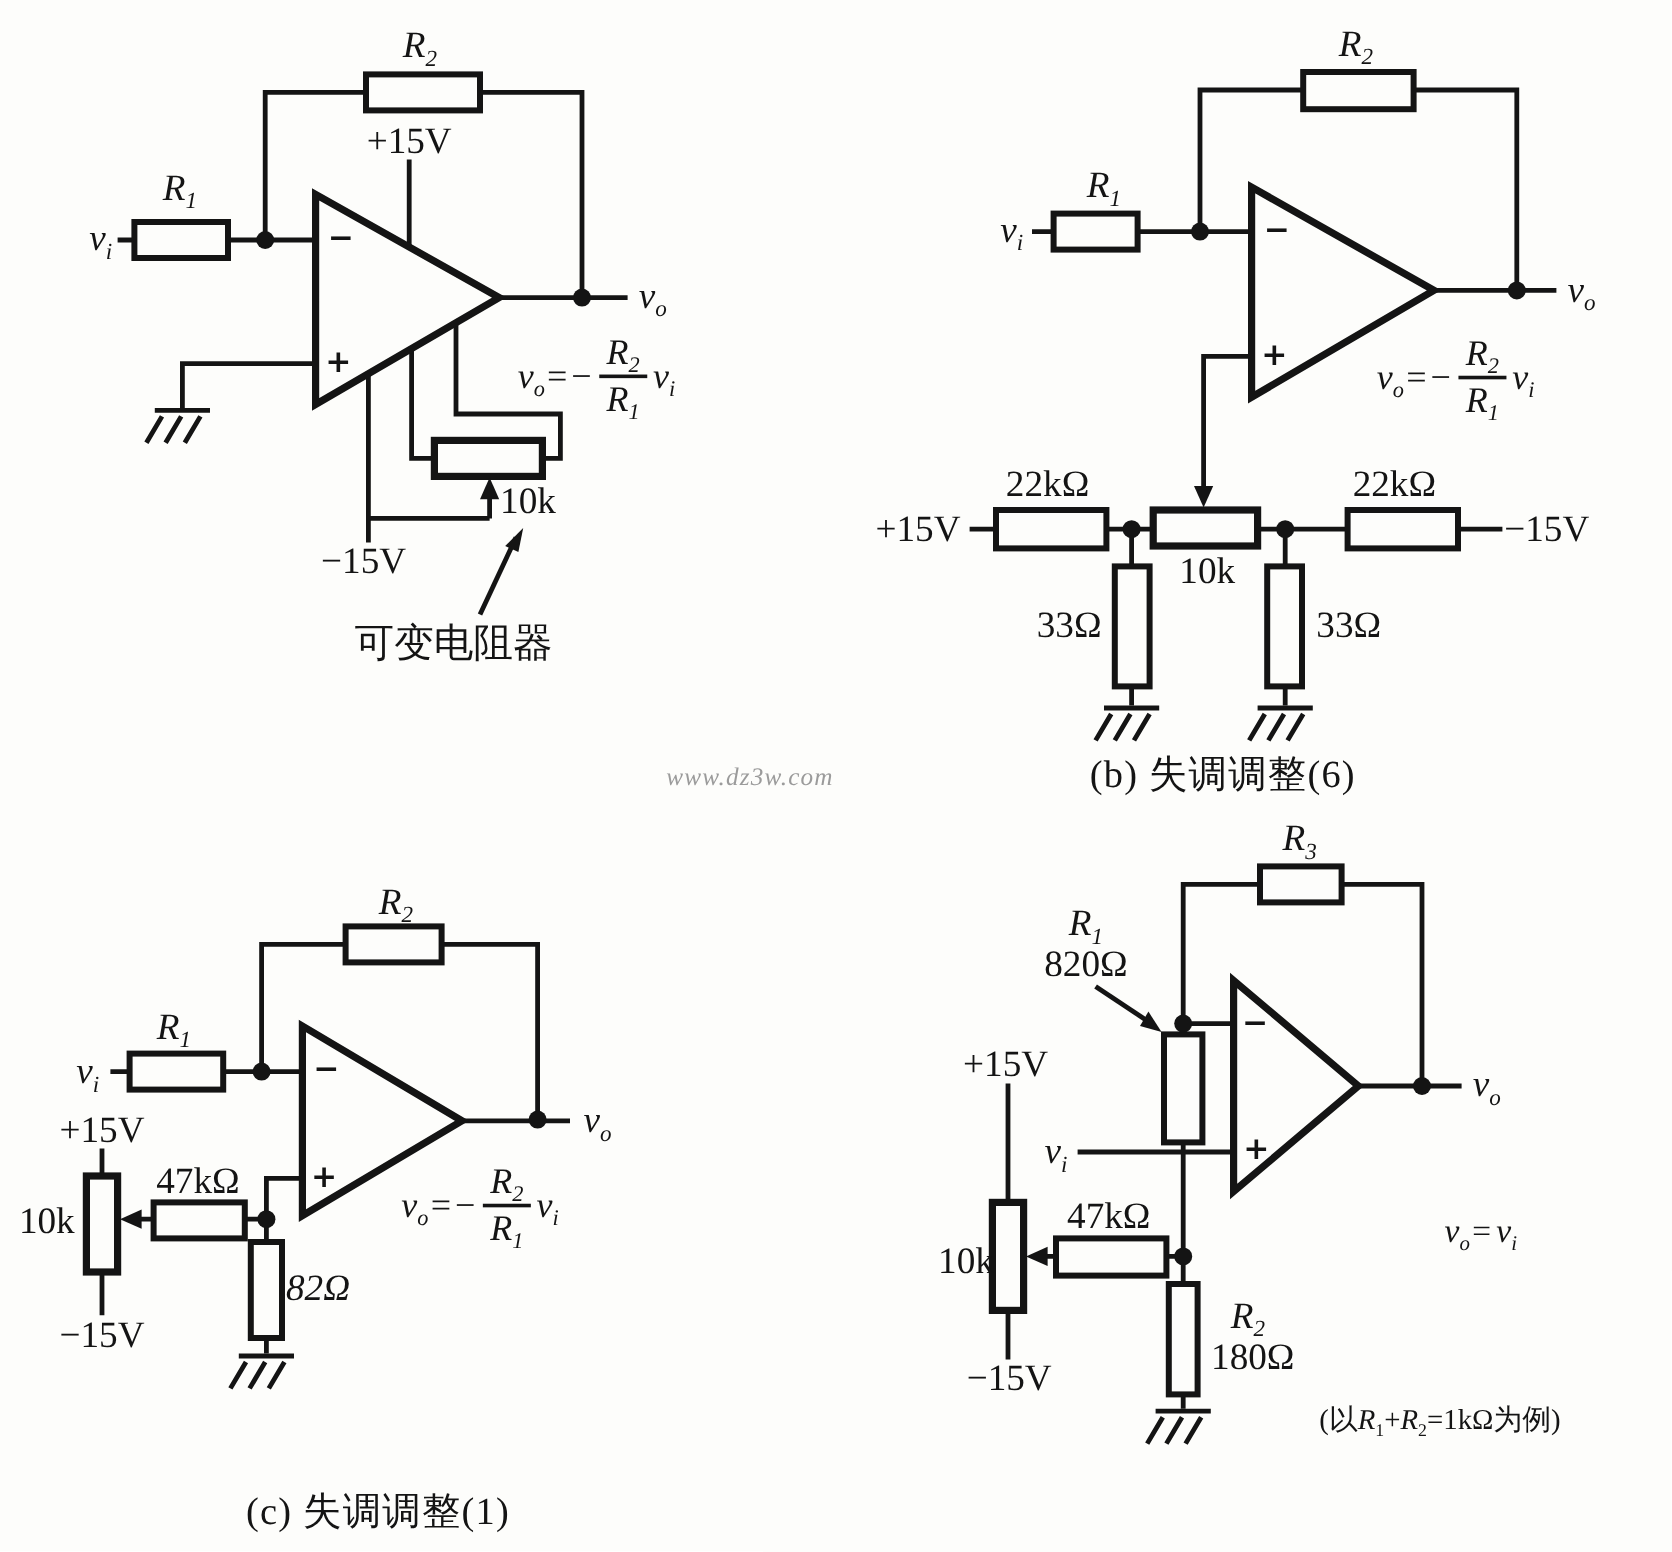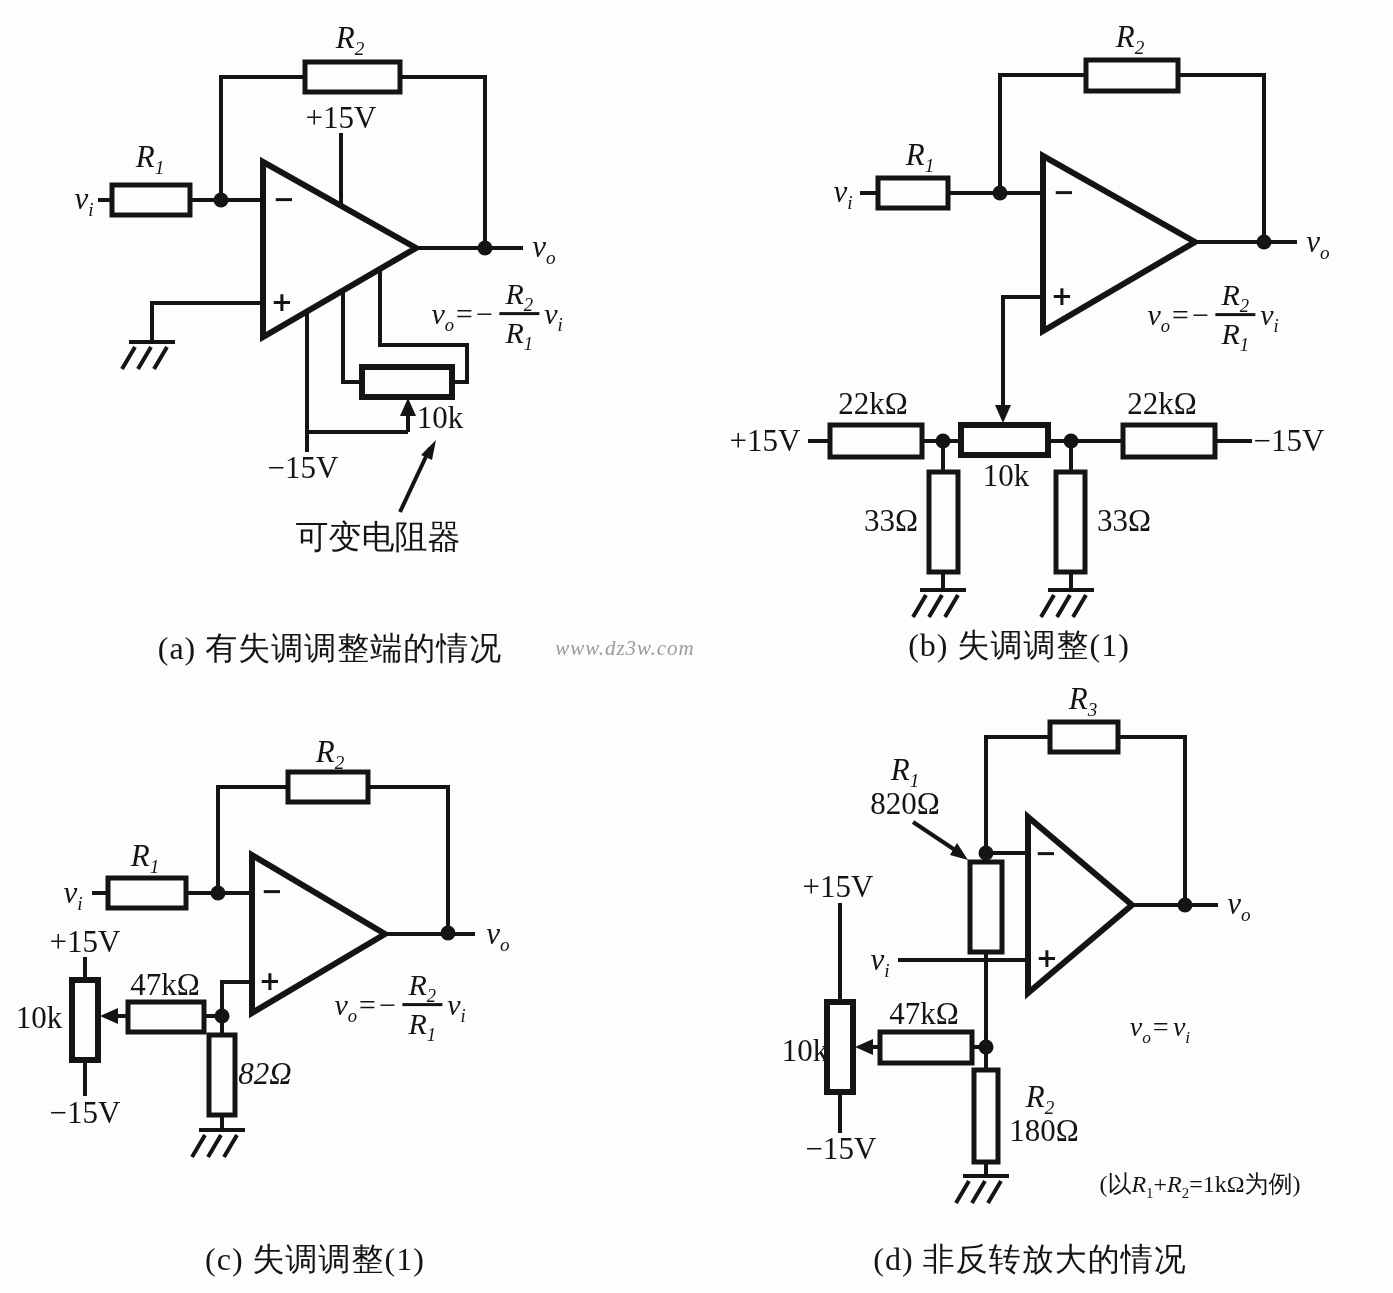--- a/index.html
+++ b/index.html
@@ -111,21 +111,20 @@
 <div class="lbl" style="left:440px;top:417px;">10k</div>
 <div class="lbl big" style="left:378px;top:537px;">可变电阻器</div>
 <div class="formula" style="left:497px;top:314px;">
   <span><span>v</span><sub>o</sub><span>=−</span></span>
   <span class="frac">
         <span class="num"><span>R</span><sub>2</sub></span>
         <span class="den"><span>R</span><sub>1</sub></span>
       </span>
   <span><span>v</span><sub>i</sub></span>
 </div>
-<div class="lbl cap" style="left:330px;top:648px;">(a) 有失调调整端的情况</div>
 <div class="lbl wm" style="left:625px;top:648px;">www.dz3w.com</div>
 
 <div class="lbl it" style="left:920px;top:154px;"><span>R</span><sub>1</sub></div>
 <div class="lbl it" style="left:1130px;top:36px;"><span>R</span><sub>2</sub></div>
 <div class="lbl it" style="left:843px;top:191px;"><span>v</span><sub>i</sub></div>
 <div class="lbl sign" style="left:1064px;top:192px;">−</div>
 <div class="lbl sign" style="left:1062px;top:296px;">+</div>
 <div class="lbl it" style="left:1318px;top:241px;"><span>v</span><sub>o</sub></div>
 <div class="lbl" style="left:765px;top:440px;">+15V</div>
 <div class="lbl" style="left:873px;top:403px;">22kΩ</div>
@@ -135,21 +134,21 @@
 <div class="lbl" style="left:891px;top:520px;">33Ω</div>
 <div class="lbl" style="left:1124px;top:520px;">33Ω</div>
 <div class="formula" style="left:1213px;top:315px;">
   <span><span>v</span><sub>o</sub><span>=−</span></span>
   <span class="frac">
         <span class="num"><span>R</span><sub>2</sub></span>
         <span class="den"><span>R</span><sub>1</sub></span>
       </span>
   <span><span>v</span><sub>i</sub></span>
 </div>
-<div class="lbl cap" style="left:1019px;top:645px;">(b) 失调调整(1)</div>
+<div class="lbl cap" style="left:1019px;top:645px;">(b) 失调调整(6)</div>
 
 <div class="lbl it" style="left:145px;top:855px;"><span>R</span><sub>1</sub></div>
 <div class="lbl it" style="left:330px;top:751px;"><span>R</span><sub>2</sub></div>
 <div class="lbl it" style="left:73px;top:892px;"><span>v</span><sub>i</sub></div>
 <div class="lbl sign" style="left:272px;top:891px;">−</div>
 <div class="lbl sign" style="left:270px;top:981px;">+</div>
 <div class="lbl it" style="left:498px;top:933px;"><span>v</span><sub>o</sub></div>
 <div class="lbl" style="left:85px;top:941px;">+15V</div>
 <div class="lbl" style="left:85px;top:1112px;">−15V</div>
 <div class="lbl" style="left:39px;top:1017px;">10k</div>
@@ -171,22 +170,21 @@
 <div class="lbl it" style="left:880px;top:959px;"><span>v</span><sub>i</sub></div>
 <div class="lbl sign" style="left:1046px;top:853px;">−</div>
 <div class="lbl sign" style="left:1047px;top:958px;">+</div>
 <div class="lbl it" style="left:1239px;top:903px;"><span>v</span><sub>o</sub></div>
 <div class="lbl" style="left:838px;top:886px;">+15V</div>
 <div class="lbl" style="left:805px;top:1050px;">10k</div>
 <div class="lbl" style="left:924px;top:1013px;">47kΩ</div>
 <div class="lbl it" style="left:1040px;top:1096px;"><span>R</span><sub>2</sub></div>
 <div class="lbl" style="left:1044px;top:1130px;">180Ω</div>
 <div class="lbl" style="left:841px;top:1148px;">−15V</div>
-<div class="formula small" style="left:1160px;top:1027px;font-style:italic;">
+<div class="formula small" style="left:1234px;top:1027px;font-style:italic;">
   <span><span>v</span><sub>o</sub><span>=</span></span>
   <span><span>v</span><sub>i</sub></span>
 </div>
 <div class="lbl note" style="left:1200px;top:1184px;">
   <span>(以</span><span class="it">R</span><sub>1</sub><span>+</span><span class="it">R</span><sub>2</sub><span>=1kΩ为例)</span>
 </div>
-<div class="lbl cap" style="left:1030px;top:1259px;">(d) 非反转放大的情况</div>
 
 </div>
 
 </body></html>

